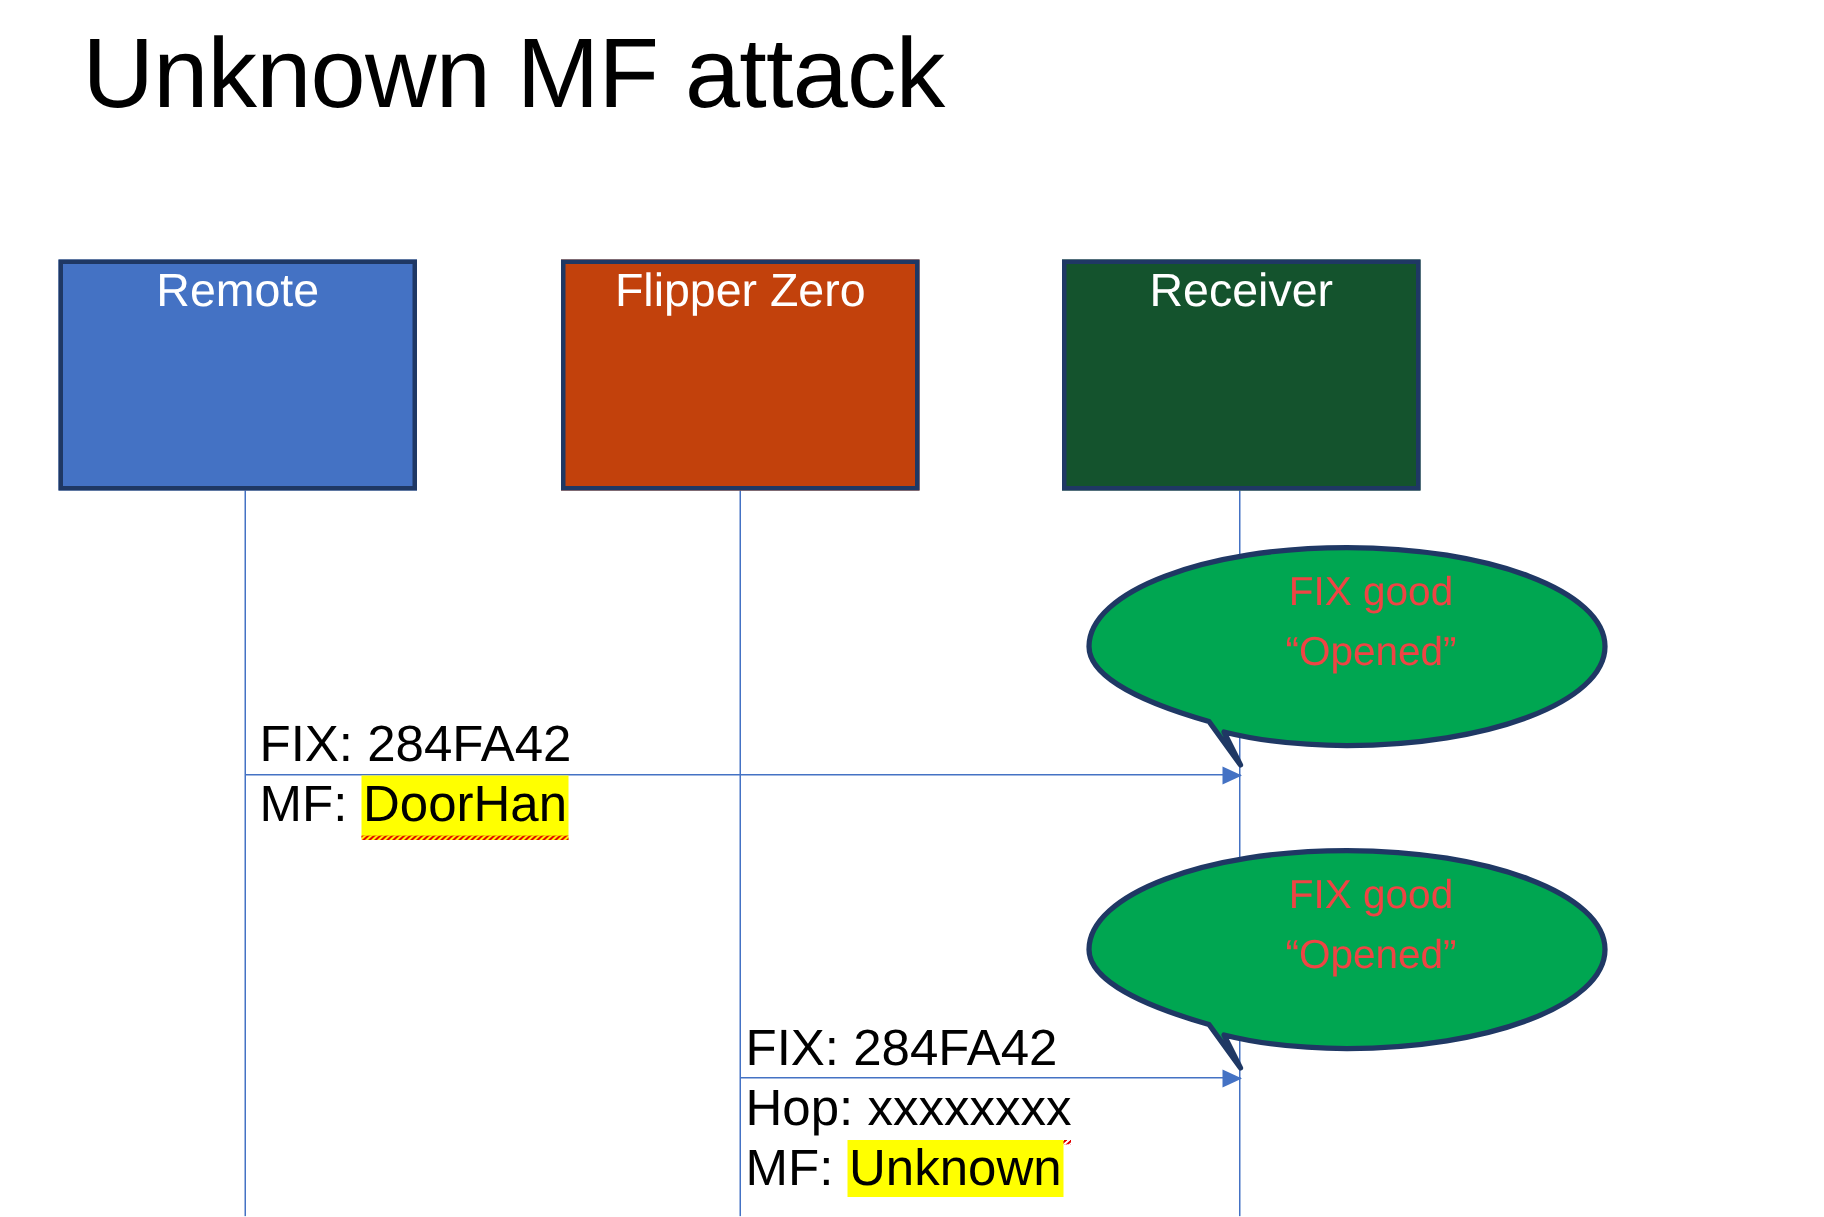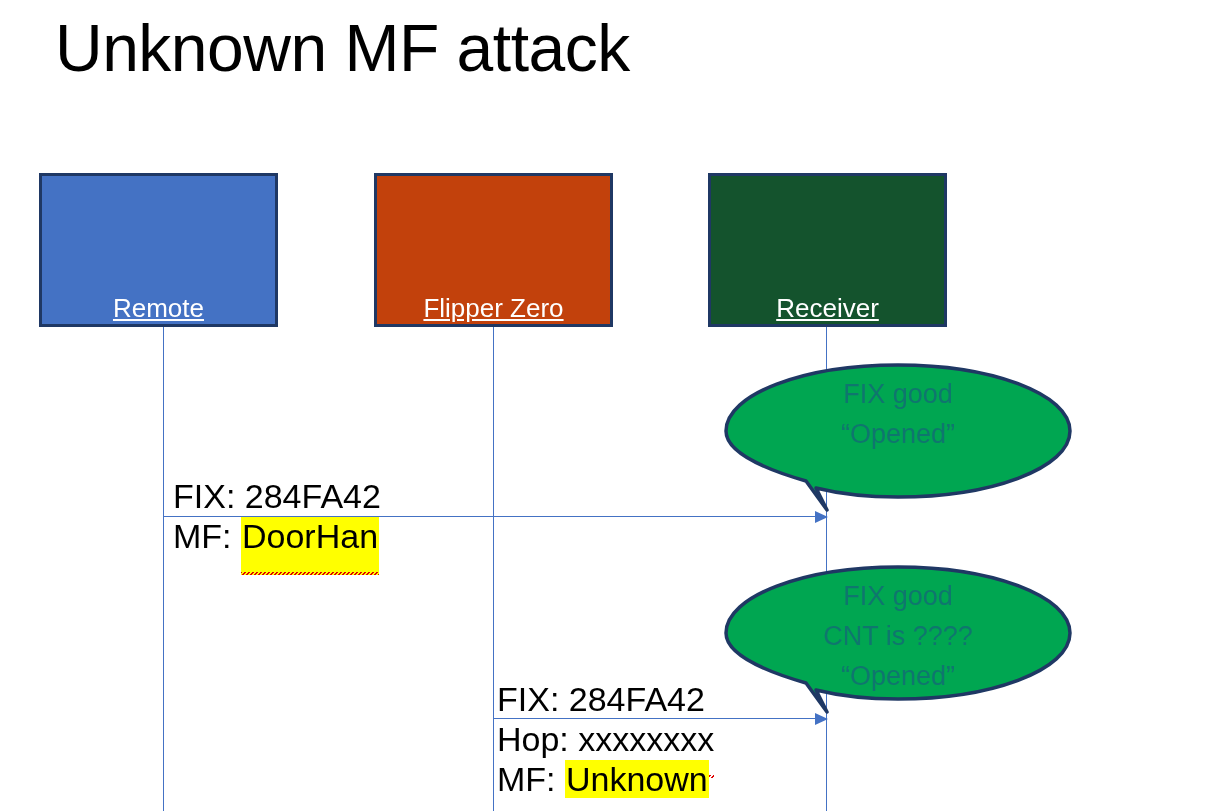--- a/index.html
+++ b/index.html
@@ -43,26 +43,25 @@
 
   
   .actor-box {
     position: absolute;
     top: 173px;
     width: 239px;
     height: 154px;
     box-sizing: border-box;
     border: 3px solid #1F3864;
     display: flex;
-    align-items: flex-end;
+    align-items: flex-start;
     justify-content: center;
     color: #ffffff;
-    font-size: 26px;
+    font-size: 31px;
     font-weight: 400;
-    text-decoration: underline;
   }
   .actor-remote  { left: 39px;  background: #4472C4; }
   .actor-flipper { left: 374px; background: #c2410c; }
   .actor-receiver{ left: 708px; background: #14532d; }
 
   
   .msg-arrow {
     position: absolute;
     height: 0;
     border-top: 1.5px solid #4472C4;
@@ -94,32 +93,32 @@
   }
   .sp {
     
     background-image:
       repeating-linear-gradient(135deg,
         #E00000 0px, #E00000 1.2px,
         rgba(0,0,0,0) 1.2px, rgba(0,0,0,0) 2.6px);
     background-repeat: repeat-x;
     background-size: 4px 3px;
     background-position: 0 100%;
-    padding-bottom: 20px;
+    padding-bottom: 5px;
   }
 
   
   .bubble-wrap { position: absolute; }
   .bubble-svg { position: absolute; left: 0; top: 0; overflow: visible; }
   .bubble-text {
     position: absolute;
-    left: 0;
+    left: 16px;
     width: 100%;
     text-align: center;
-    color: #0f766e;
+    color: #ef4444;
     font-size: 27px;
     line-height: 40px;
     pointer-events: none;
   }
   .bubble-text .line { display: block; }
 </style>
 </head>
 <body>
 
 <div id="slide">
@@ -186,18 +185,17 @@
                C 268 2, 346 31, 346 68
                C 346 105, 268 134, 174 134
                C 144 134, 116 131, 92 125
                L 103 147
                L 82 118
                C 40 106, 2 89, 2 68
                C 2 31, 80 2, 174 2 Z" fill="#00A651" stroke="#1F3864" stroke-width="3.5" stroke-linejoin="round"></path>
     </svg>
     <div class="bubble-text" style="top:11px;">
       <span class="line">FIX good</span>
-      <span class="line">CNT is ????</span>
       <span class="line">“Opened”</span>
     </div>
   </div>
 
 </div>
 
 </body></html>

